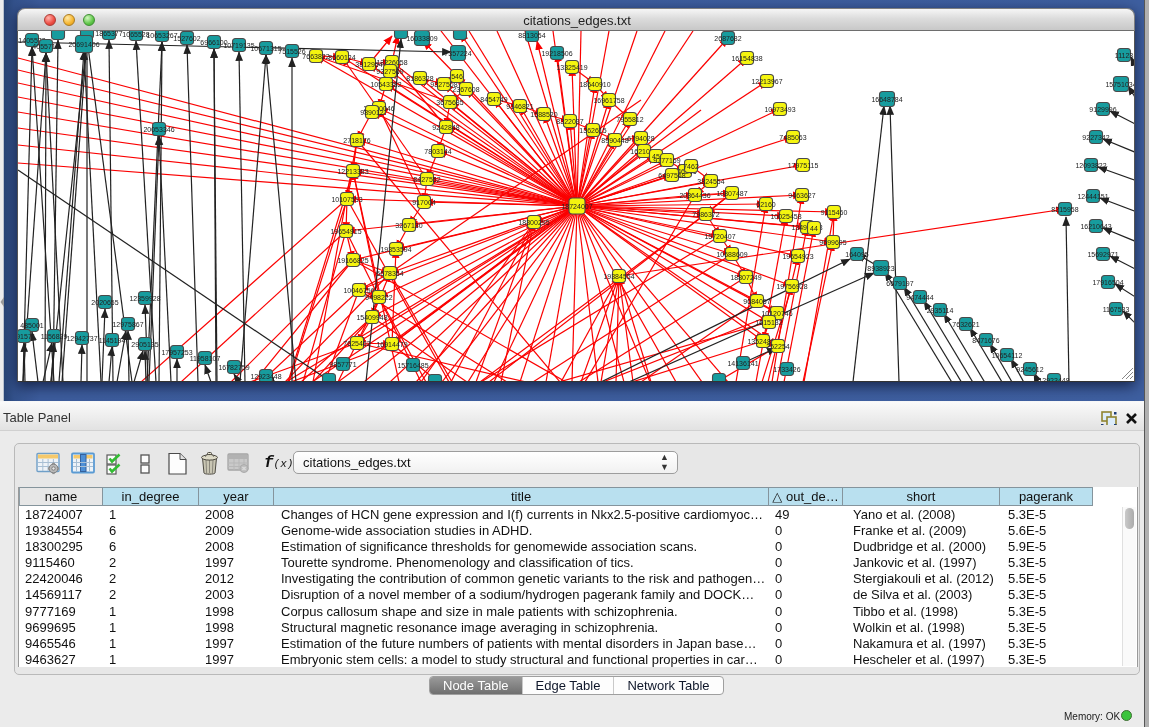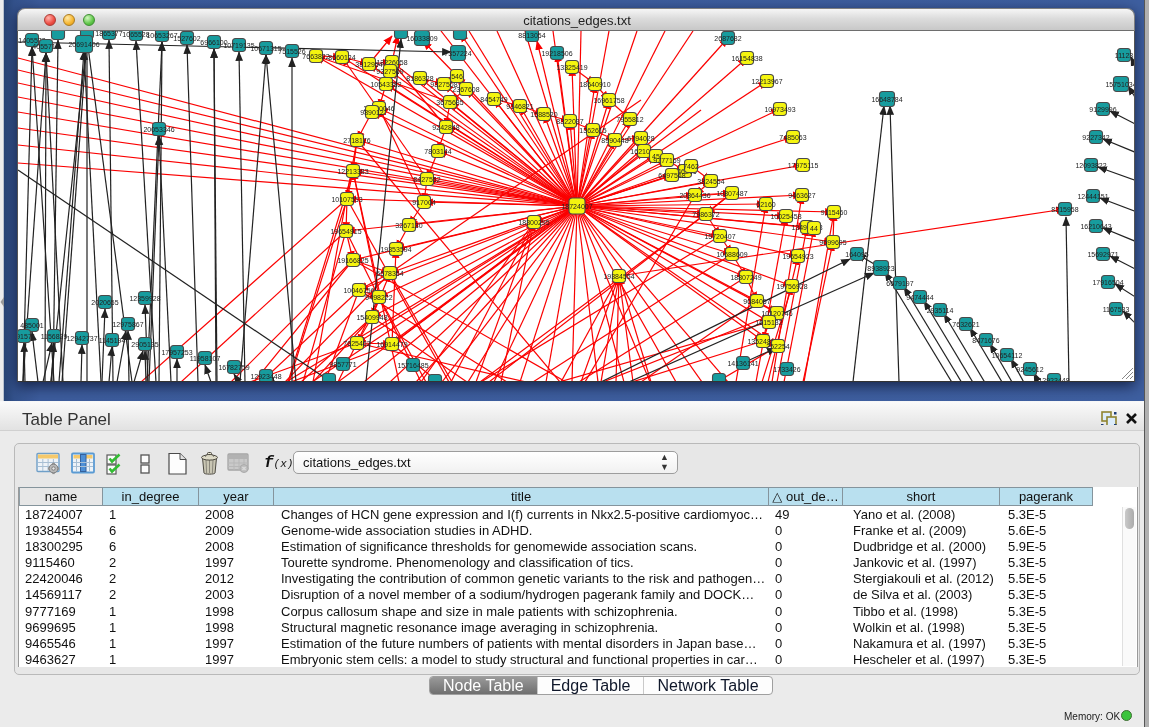--- a/index.html
+++ b/index.html
@@ -7,38 +7,38 @@
 #win{position:absolute;left:17px;top:8px;width:1118px;height:374px;border-radius:8px 8px 0 0;box-shadow:0 4px 14px rgba(0,5,25,.65);z-index:3}
 #tbar{height:23px;border-radius:8px 8px 0 0;background:linear-gradient(#f6f6f6,#dcdcdc 45%,#c8c8c8);border:1px solid #7f7f7f;border-bottom:1px solid #6e6e6e;position:relative}
 #tbar .ti{position:absolute;top:4px;width:1118px;text-align:center;font-size:13px;color:#222}
 .tl{position:absolute;top:14px;width:12px;height:12px;border-radius:50%;top:5px}
 #tlr{left:26px;background:radial-gradient(circle at 35% 30%,#ffb3ad,#ee4d43 60%,#c33a32);border:1px solid #ad3a33}
 #tly{left:45px;background:radial-gradient(circle at 35% 30%,#ffe9a8,#f5b52e 60%,#d3931f);border:1px solid #ac7c20}
 #tlg{left:65px;background:radial-gradient(circle at 35% 30%,#d2f7c0,#5fc648 60%,#3da332);border:1px solid #3f8f33}
 #graph{position:absolute;left:0;top:23px;width:1118px;height:351px;border-left:1px solid #555;border-right:1px solid #555;border-bottom:1px solid #333;overflow:hidden}
 #panel{position:absolute;left:0;top:401px;width:1149px;height:326px;background:#ebebeb}
 #phead{position:absolute;left:0;top:0;width:1149px;height:30px;background:linear-gradient(#fafafa,#e2e2e2);border-bottom:1px solid #d0d0d0;border-top:1px solid #f8f8f8}
-#phead .t{position:absolute;left:22px;top:8px;font-size:17px;color:#333}
+#phead .t{position:absolute;left:3px;top:8px;font-size:13px;color:#333}
 #pclose{position:absolute;left:1125px;top:10px}
 #pfloat{position:absolute;left:1100px;top:9px;width:20px;height:14px}
 #cont{position:absolute;left:14px;top:42px;width:1126px;height:232px;background:#e7e7e7;border:1px solid #b9b9b9;border-radius:5px}
 .tbi{position:absolute;top:8px}
 #dd{position:absolute;left:278px;top:7px;width:385px;height:23px;background:linear-gradient(#fff,#f1f1f1);border:1px solid #9d9d9d;border-radius:5px;font-size:13px;color:#111;line-height:21px;padding-left:9px}
 #dd .ar{position:absolute;right:8px;top:0px;font-size:9px;color:#333;line-height:10px;text-align:center}
 #tbl{position:absolute;left:3px;top:43px;width:1120px;height:180px;background:#fff;overflow:hidden;border-left:1px solid #9a9a9a;border-right:1px solid #9a9a9a}
 #thead{position:absolute;left:0;top:0;height:19px;width:1118px;font-size:13px;color:#111}
 #thead span{position:absolute;top:0;height:19px;background:#b9e0ef;border:1px solid #85949c;border-left:none;text-align:center;line-height:18px}
 #thead span.first{border-left:1px solid #8f9ea6}
 #tbody{position:absolute;left:0;top:20px;font-size:13px;color:#111}
 .trow{position:relative;height:16.1px;line-height:16px;white-space:nowrap}
 .trow span{position:absolute;top:0}
 .c1{left:6px}.c2{left:90px}.c3{left:186px}.c4{left:262px;width:490px;overflow:hidden}.c5{left:756px}.c6{left:834px}.c7{left:989px}
 #vsb{position:absolute;left:1103px;top:20px;width:14px;height:159px;background:#fafafa;border-left:1px solid #e0e0e0}
 #vsbt{position:absolute;left:2px;top:1px;width:9px;height:21px;background:linear-gradient(90deg,#c9c9c9,#ababab);border-radius:5px}
-#tabs{position:absolute;left:414px;top:232px;height:19px;display:flex;border:1px solid #9f9f9f;border-radius:4px;overflow:hidden;background:#fdfdfd;font-size:16px}
+#tabs{position:absolute;left:414px;top:232px;height:19px;display:flex;border:1px solid #9f9f9f;border-radius:4px;overflow:hidden;background:#fdfdfd;font-size:13px}
 #tabs div{padding:0 13px;line-height:18px;color:#0f172a}
 #tabs div.sel{background:linear-gradient(#9a9a9a,#6f6f6f);color:#fff}
 #tabs div.mid{border-left:1px solid #c9c9c9;border-right:1px solid #c9c9c9}
 #mem{position:absolute;left:1064px;top:309.5px;font-size:10px;color:#222}
 #memdot{position:absolute;left:1121px;top:309px;width:11px;height:11px;border-radius:50%;background:#3bc43b;border:1px solid #3f6e33}
 #rstrip{position:absolute;left:1144px;top:0;width:5px;height:727px;background:#b0b0b0;border-left:1px solid #565656;z-index:9}
 svg text{font-family:"Liberation Sans",sans-serif}
 </style></head><body>
 <div id="top"></div>
 <div id="lstrip"></div>

